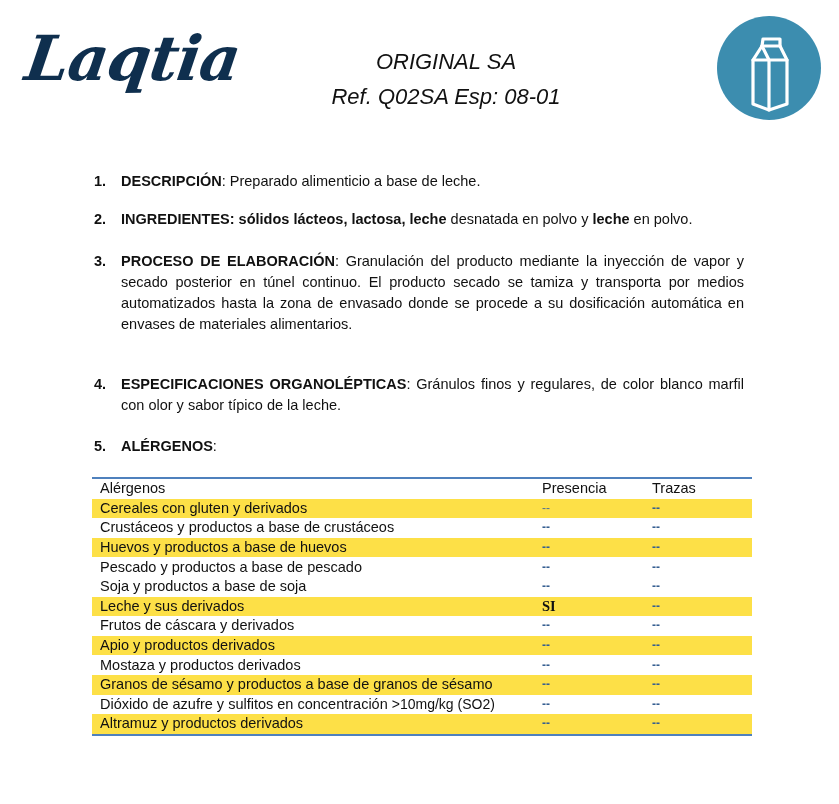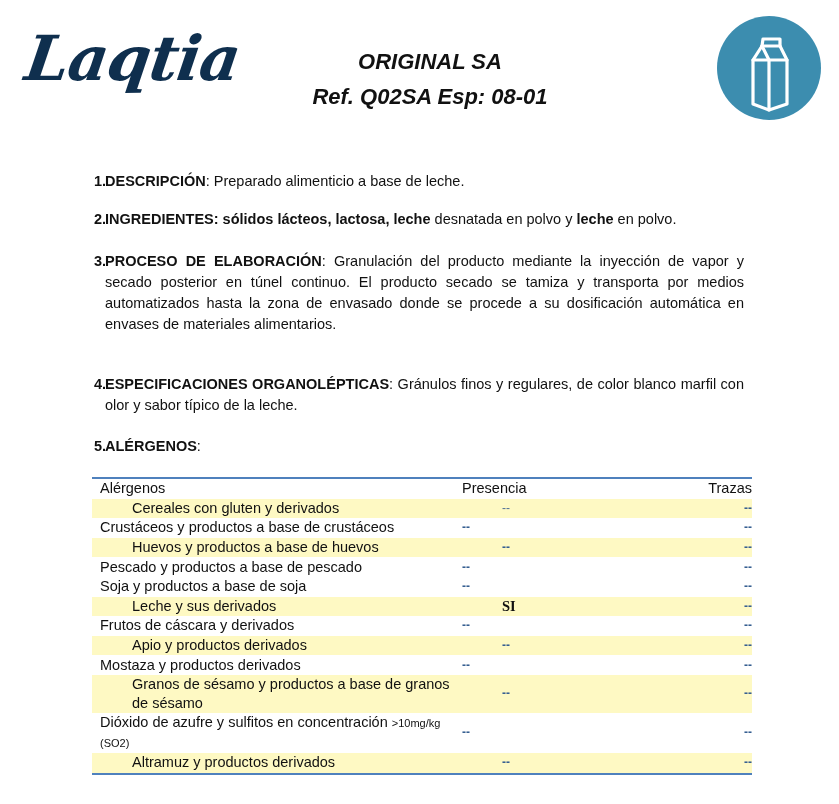--- a/index.html
+++ b/index.html
@@ -10,55 +10,55 @@
   }
   .logo {
     position: absolute; left: 26px; top: 28px;
     font-family: "DejaVu Serif", "Liberation Serif", serif;
     font-style: italic; font-weight: bold;
     font-size: 62px; color: #0f2f4e; letter-spacing: -1px;
     transform: skewX(-8deg);
     line-height: 1;
   }
   .title-block {
-    position: absolute; left: 270px; top: 44px; width: 320px;
-    text-align: center; font-style: italic; font-weight: bold;
+    position: absolute; left: 286px; top: 44px; width: 320px;
+    text-align: center; font-style: italic; font-weight: normal;
     font-size: 22px; line-height: 35px; color: #111;
   }
   .badge {
     position: absolute; left: 717px; top: 16px;
     width: 104px; height: 104px; border-radius: 50%;
     background: #3c8daf;
   }
   .badge svg { position: absolute; left: 0; top: 0; }
   .content {
     position: absolute; left: 94px; top: 0; width: 650px;
     font-size: 14.5px; line-height: 21px;
   }
   .item { position: absolute; left: 0; width: 650px; }
   .item .num { position: absolute; left: 0; top: 0; font-weight: bold; }
-  .item .txt { margin-left: 11px; text-align: justify; }
+  .item .txt { margin-left: 27px; text-align: justify; }
   .item b { font-weight: bold; }
 
   table.allergens {
     position: absolute; left: 92px; top: 477px; width: 660px;
     border-collapse: collapse; font-size: 14.5px;
     border-top: 2px solid #4f81bd; border-bottom: 2px solid #4f81bd;
   }
   table.allergens td, table.allergens th {
     height: 19.6px; padding: 0 0 0 8px; line-height: 19px; font-weight: normal;
   }
   table.allergens th { text-align: left; }
   table.allergens .c-pres { width: 110px; text-align: left; padding: 0; }
-  table.allergens .c-traz { width: 100px; text-align: right; padding: 0; }
-  table.allergens tr.band td { background: #fef9c3; padding-left: 40px; }
+  table.allergens .c-traz { width: 100px; text-align: left; padding: 0; }
+  table.allergens tr.band td { background: #fde047; }
   table.allergens td.dash { color: #365f91; font-weight: bold; font-size: 12px; }
   table.allergens td.dash.light { font-weight: normal; color: #4f6f95; }
   table.allergens td.yes { color: #111; font-weight: bold; font-family: Liberation Serif, serif; }
-  .small { font-size: 11px; }
+  .small { font-size: 14px; }
 </style>
 </head>
 <body>
 
 <div class="logo">Laqtia</div>
 
 <div class="title-block">
   <div>ORIGINAL SA</div>
   <div>Ref. Q02SA Esp: 08-01</div>
 </div>

